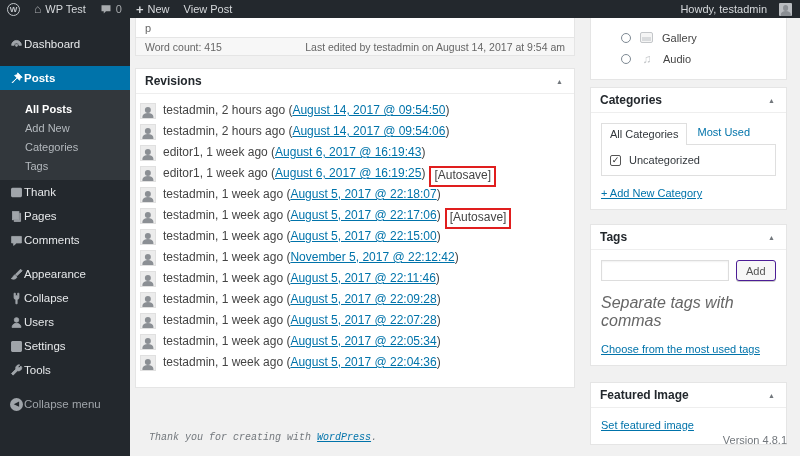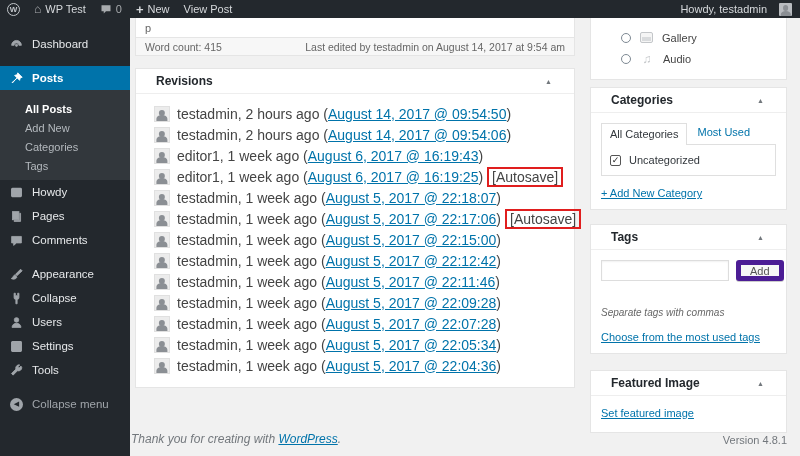--- a/index.html
+++ b/index.html
@@ -15,49 +15,49 @@
   .bubble-count { color:#a7aaad; }
   .plus-glyph { font-size:13px; font-weight:bold; line-height:1; color:#d6d9dc; }
   .ab-avatar { width:13px; height:13px; background:#b9bcc0; margin:0 8px 0 5px; position:relative; overflow:hidden; border-radius:1px; }
   .ab-avatar:before, .avatar-box:before { content:""; position:absolute; left:50%; top:22%; width:45%; height:45%; transform:translateX(-50%); background:#8b8f94; border-radius:50%; }
   .ab-avatar:after, .avatar-box:after { content:""; position:absolute; left:50%; top:62%; width:80%; height:55%; transform:translateX(-50%); background:#8b8f94; border-radius:50% 50% 0 0; }
 
   
   #sidemenu { position:absolute; top:18px; left:0; bottom:0; width:130px; background:#23282d; color:#eee; }
   .menu-sep { height:10px; }
   .menu-pad { height:14px; }
-  .m-item { height:24px; display:flex; align-items:center; gap:9px; padding-left:10px; font-size:11.5px; color:#e6e8ea; cursor:pointer; position:relative; }
+  .m-item { height:24px; display:flex; align-items:center; gap:1px; padding-left:10px; font-size:11.5px; color:#e6e8ea; cursor:pointer; position:relative; }
   .m-item svg { width:13px; height:13px; flex:0 0 13px; }
   .m-item .ic { fill:#a0a5aa; stroke:#a0a5aa; }
   .m-item.active { background:#0073aa; color:#fff; font-weight:bold; }
   .m-item.active .ic { fill:#fff; stroke:#fff; }
   .m-item.active:after { content:""; position:absolute; right:-8px; top:50%; margin-top:-8px; border:8px solid transparent; border-left-color:#0073aa; }
   .submenu { background:#32373c; padding:6px 0 8px; }
   .sm-item { height:19px; display:flex; align-items:flex-end; padding-left:25px; color:#b4b9be; font-size:11px; cursor:pointer; }
   .sm-item.current { color:#fff; font-weight:bold; }
   .collapse-glyph { width:13px; height:13px; border-radius:50%; background:#a0a5aa; color:#23282d; display:flex; align-items:center; justify-content:center; font-size:7px; flex:0 0 13px; }
   .m-item.faded { color:#a0a5aa; }
 
   
   #main { position:absolute; left:130px; top:18px; right:0; bottom:0; background:#f1f1f1; }
 
   .panel { background:#fff; border:1px solid #e5e5e5; }
-  .panel-h { height:25px; display:flex; align-items:center; justify-content:space-between; padding:0 20px; border-bottom:1px solid #eee; }
+  .panel-h { height:25px; display:flex; align-items:center; justify-content:space-between; padding:0 9px; border-bottom:1px solid #eee; }
   .panel-h .ttl { font-size:12px; font-weight:bold; color:#23282d; }
   .toggle { font-size:7px; color:#72777c; cursor:pointer; padding:2px; }
 
   
   #editor-box { position:absolute; left:5px; top:0; width:440px; border:1px solid #e5e5e5; border-top:none; background:#fff; }
   #editor-path { height:19px; display:flex; align-items:center; padding:0 9px; color:#666; font-size:11px; }
   #editor-status { height:18px; background:#f7f7f7; border-top:1px solid #e5e5e5; display:flex; align-items:center; justify-content:space-between; padding:0 9px; color:#666; font-size:10.5px; }
 
   
   #revisions { position:absolute; left:5px; top:50px; width:440px; }
   #rev-list { padding:9px 0 11px; }
-  .rev-row { height:21px; display:flex; align-items:center; padding-left:18px; font-size:14px; color:#444; white-space:nowrap; }
+  .rev-row { height:21px; display:flex; padding-left:4px; font-size:12px; color:#444; white-space:nowrap; }
   .avatar-box { width:16px; height:16px; background:#ececec; border:1px solid #e0e0e0; position:relative; overflow:hidden; margin-right:7px; flex:0 0 16px; }
   a.link { color:#0073aa; text-decoration:underline; cursor:pointer; }
   .autosave-badge { display:inline-block; border:2px solid #e01e1e; padding:0 3px; margin-left:4px; color:#444; }
 
   
   #rightcol { position:absolute; left:460px; top:0; width:197px; }
   #format-panel { border-top:none; padding:9px 0 10px; }
   .radio-row { height:21px; display:flex; align-items:center; padding-left:30px; gap:9px; color:#444; font-size:11px; }
   .radio { width:10px; height:10px; border:1px solid #7e8993; border-radius:50%; background:#fff; flex:0 0 10px; cursor:pointer; }
   .fmt-ic { color:#c3c6c9; font-size:12px; line-height:1; width:14px; text-align:center; }
@@ -72,29 +72,29 @@
   .cat-tab-link { color:#0073aa; padding:4px 10px 6px; cursor:pointer; }
   .cat-box { border:1px solid #dfdfdf; background:#fff; padding:9px 8px; position:relative; z-index:1; }
   .check-row { display:flex; align-items:center; gap:8px; font-size:11px; color:#32373c; }
   .checkbox { width:11px; height:11px; border:1px solid #555; border-radius:2px; display:flex; align-items:center; justify-content:center; font-size:9px; color:#1e1e1e; background:#fff; cursor:pointer; line-height:1; }
   .addnew { display:inline-block; margin-top:11px; font-size:11px; }
 
   #tags-panel { margin-top:14px; }
   .tags-body { padding:10px; }
   .tag-input-row { display:flex; gap:7px; align-items:center; }
   .tag-input { width:128px; height:21px; border:1px solid #ddd; background:#fff; padding:0 5px; font-size:11px; box-shadow:inset 0 1px 2px rgba(0,0,0,.06); }
-  .btn { height:21px; padding:0 9px; font-size:11px; color:#555; background:#f7f7f7; border:5px solid #4c1d95; border-radius:3px; box-shadow:0 1px 0 #ccc; cursor:pointer; }
-  .tag-hint { font-style:italic; color:#666; margin-top:26px; font-size:10px; }
+  .btn { height:21px; padding:0 9px; font-size:11px; color:#555; background:#f7f7f7; border:1px solid #4c1d95; border-radius:3px; box-shadow:0 1px 0 #ccc; cursor:pointer; }
+  .tag-hint { font-style:italic; color:#666; margin-top:13px; font-size:16px; }
   .tags-body .link { display:inline-block; margin-top:13px; font-size:11px; }
 
   #featured-panel { margin-top:16px; }
   .feat-body { padding:11px 10px 13px; }
 
   
-  #footer-left { position:absolute; left:1px; top:414px; font-style:italic; color:#72777c; font-size:12px; }
+  #footer-left { position:absolute; left:19px; top:414px; font-style:italic; color:#72777c; font-size:10px;font-family:Liberation Mono, monospace; }
   #footer-left a { font-style:italic; }
   #footer-version { position:absolute; right:13px; top:416px; color:#72777c; font-size:11px; }
 </style>
 </head>
 <body>
 
 <div id="adminbar">
   <div class="ab-item">
     <span class="wp-logo-circle">W</span>
   </div>
@@ -151,21 +151,21 @@
     <div class="sm-item">
         <span>Tags</span>
       </div>
   </div>
   <div class="m-item">
     <svg viewBox="0 0 16 16">
         <rect class="ic" x="2" y="3" width="12" height="10" rx="1" fill="none" stroke-width="1.4"></rect>
         <circle class="ic" cx="6" cy="6.7" r="1.2" stroke="none"></circle>
         <path class="ic" d="M3.5 11.5 7 8l2.5 2.5L11 9l1.8 2.5z" stroke="none"></path>
       </svg>
-    <span>Howdy</span>
+    <span>Thank</span>
   </div>
   <div class="m-item">
     <svg viewBox="0 0 16 16">
         <rect class="ic" x="3" y="2" width="8" height="10" stroke="none"></rect>
         <path class="ic" d="M12 4h1v10H5v-1h7z" stroke="none"></path>
       </svg>
     <span>Pages</span>
   </div>
   <div class="m-item">
     <svg viewBox="0 0 16 16">
@@ -285,21 +285,21 @@
     <span class="avatar-box"></span>
     <span>testadmin, 1 week ago (</span>
     <a class="link">August 5, 2017 @ 22:15:00</a>
     <span>)</span>
 
   </div>
 
   <div class="rev-row">
     <span class="avatar-box"></span>
     <span>testadmin, 1 week ago (</span>
-    <a class="link">August 5, 2017 @ 22:12:42</a>
+    <a class="link">November 5, 2017 @ 22:12:42</a>
     <span>)</span>
 
   </div>
 
   <div class="rev-row">
     <span class="avatar-box"></span>
     <span>testadmin, 1 week ago (</span>
     <a class="link">August 5, 2017 @ 22:11:46</a>
     <span>)</span>
 

